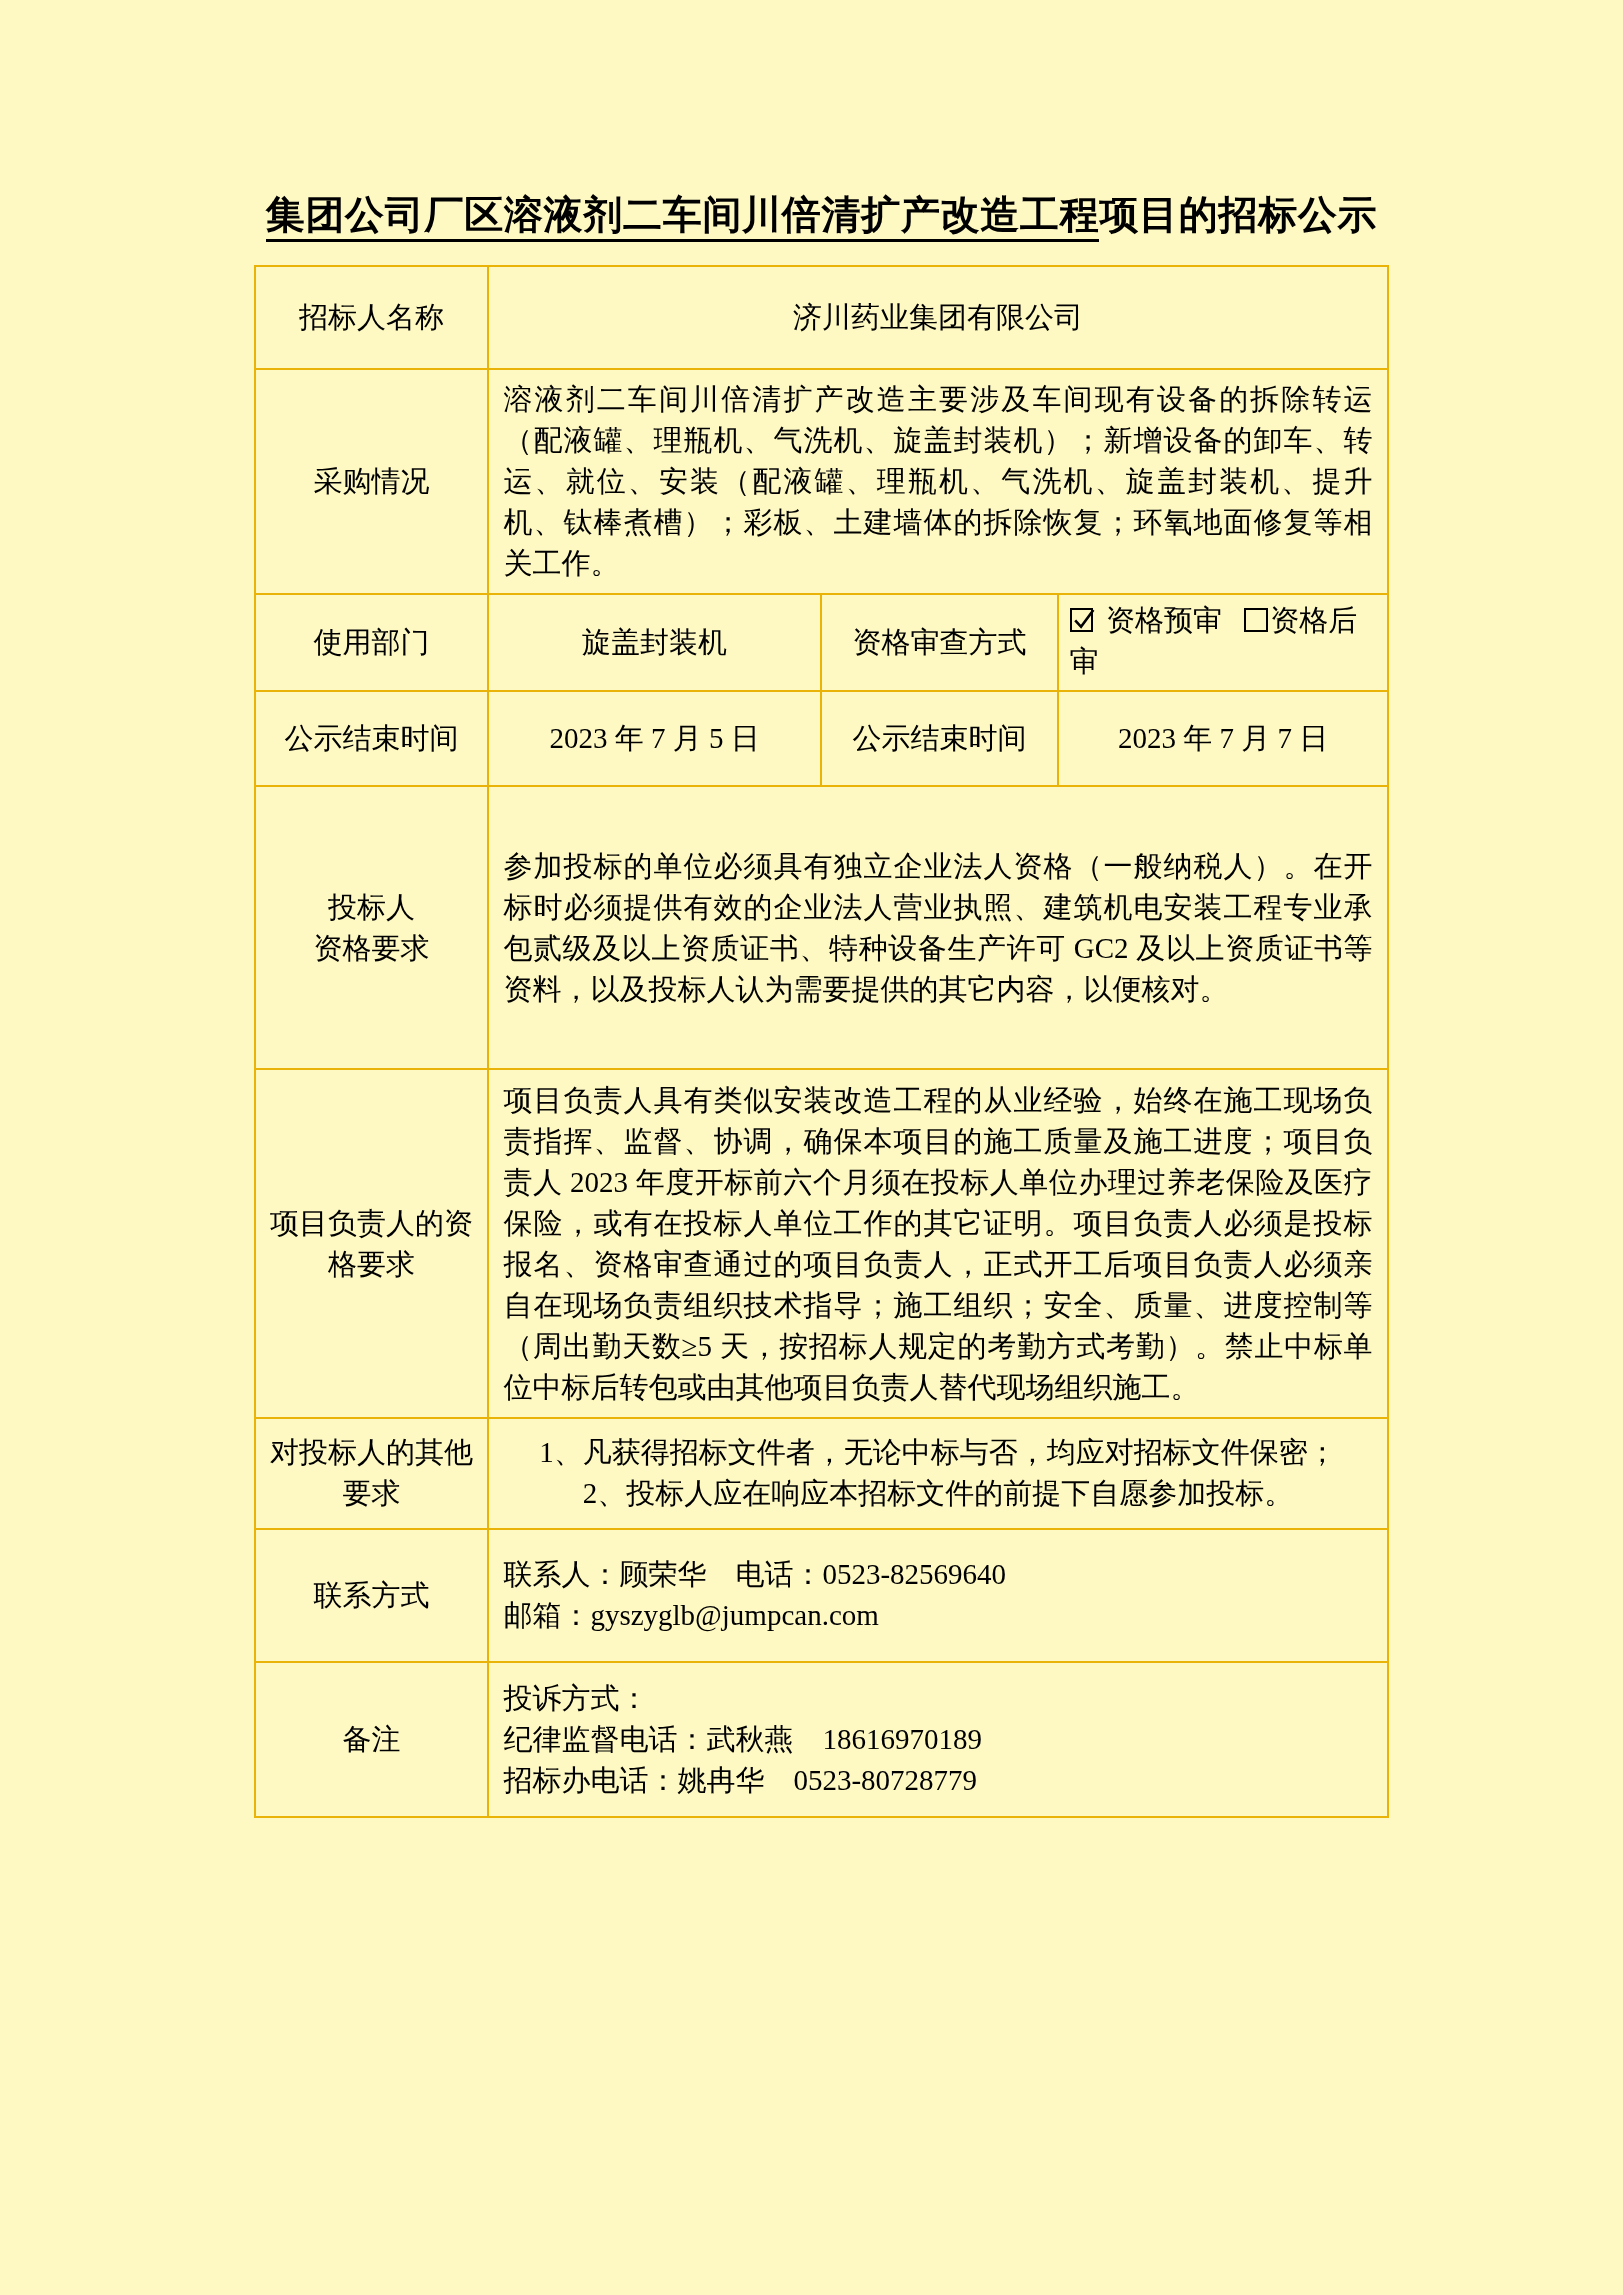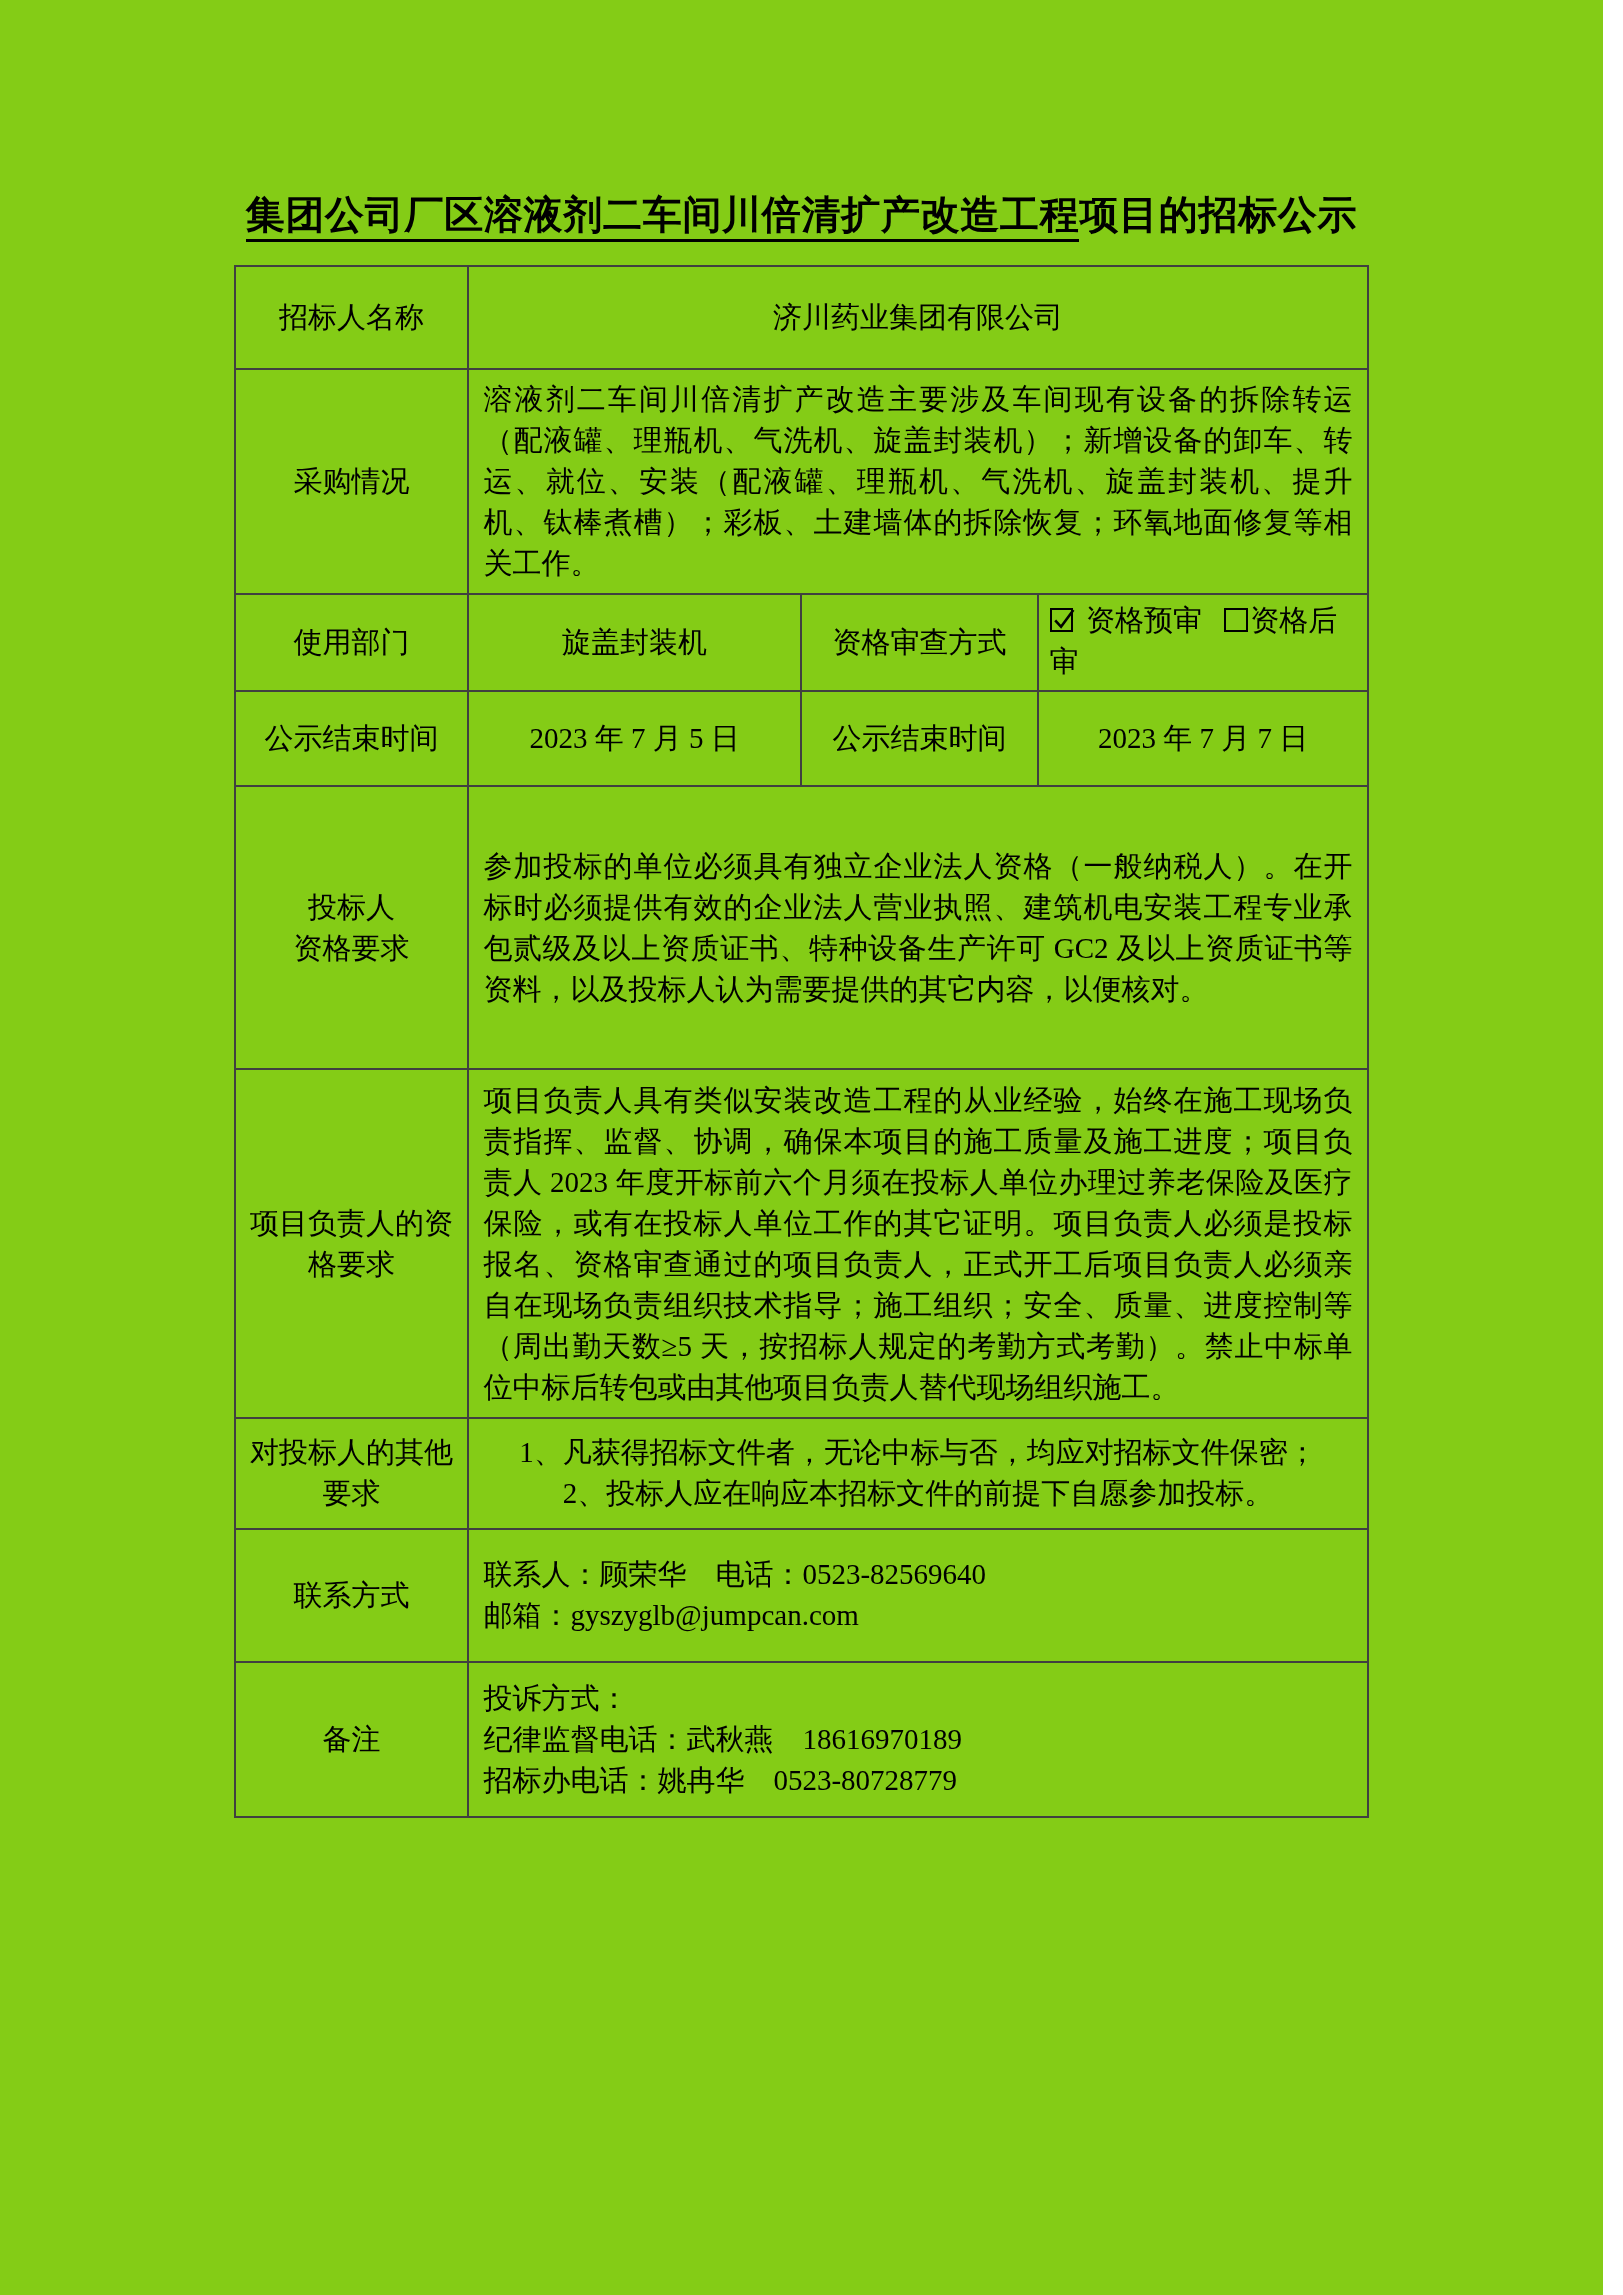--- a/index.html
+++ b/index.html
@@ -4,25 +4,26 @@
 <style>
   html, body {
     margin: 0;
     padding: 0;
     background: #ffffff;
   }
   .page {
     position: relative;
     width: 1603px;
     height: 2295px;
-    background: #84cc16;
+    background: #fef9c3;
     color: #000000;
     font-family: "Liberation Serif", "DejaVu Serif", serif;
     font-size: 29px;
     overflow: hidden;
+    padding-left: 20px;
   }
   .title {
     padding-top: 191px;
     text-align: center;
     font-size: 39px;
     font-weight: bold;
     line-height: 48px;
     letter-spacing: 0.7px;
     white-space: nowrap;
   }
@@ -30,21 +31,21 @@
     border-bottom: 3.3px solid #000;
     padding-bottom: 3.3px;
   }
   table.doc {
     width: 1133px;
     margin: 26px auto 0 auto;
     border-collapse: collapse;
     table-layout: fixed;
   }
   table.doc td {
-    border: 2px solid #404040;
+    border: 2px solid #eab308;
     vertical-align: middle;
     line-height: 41px;
     overflow: hidden;
   }
   .lbl {
     text-align: center;
     white-space: pre-line;
     padding: 0 3.9px;
   }
   .ctr  { text-align: center; }

